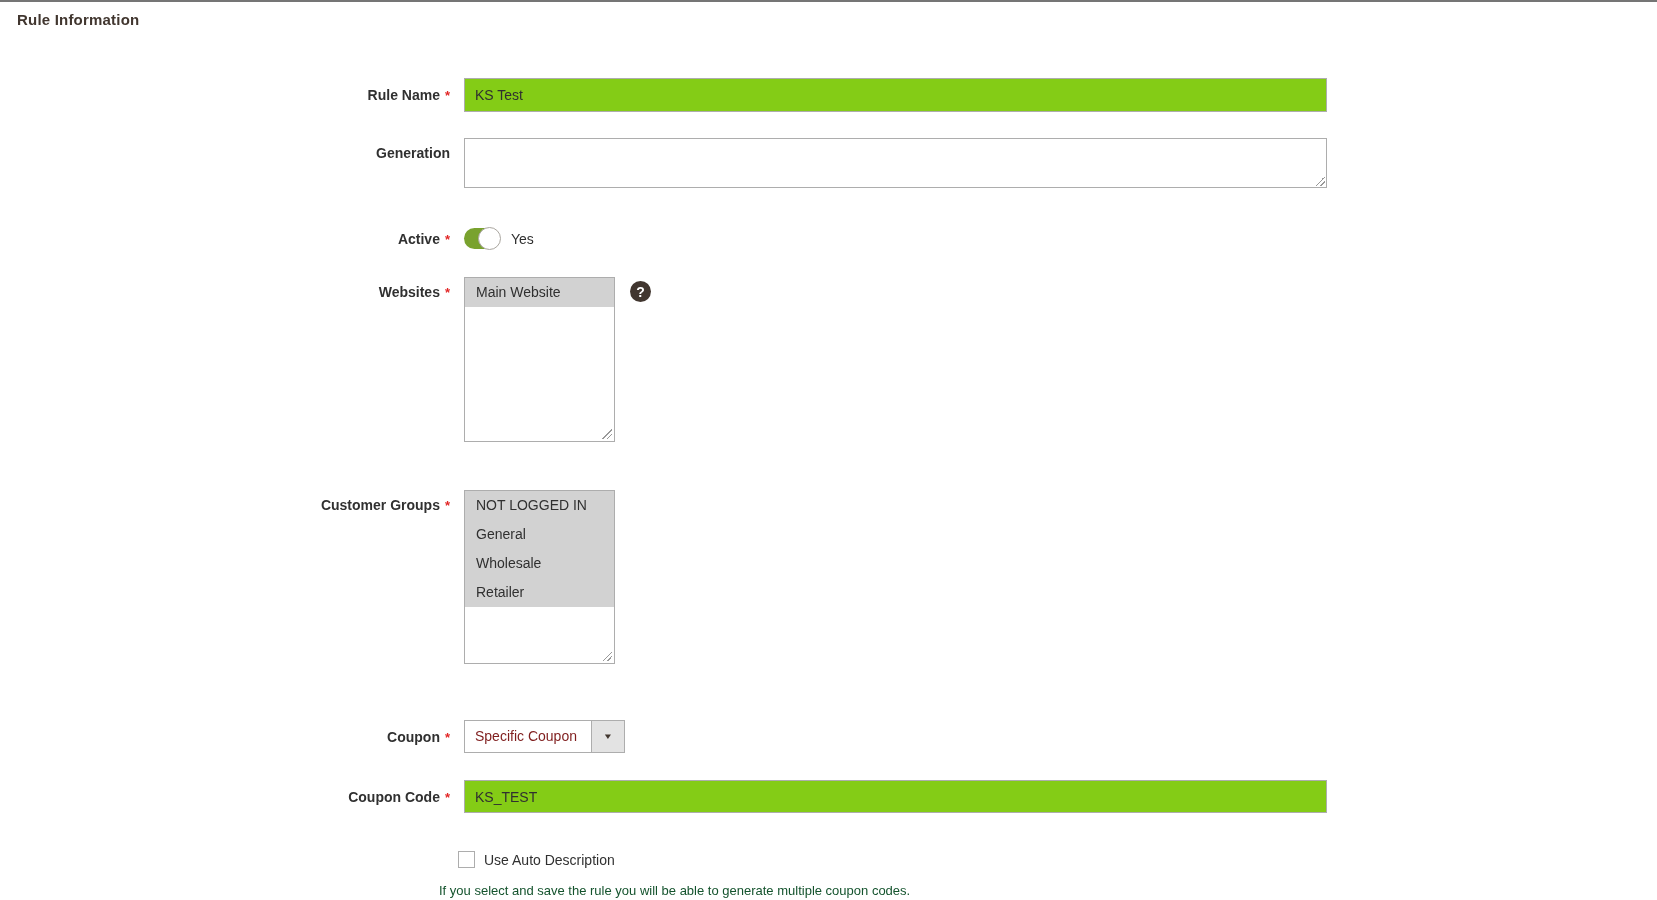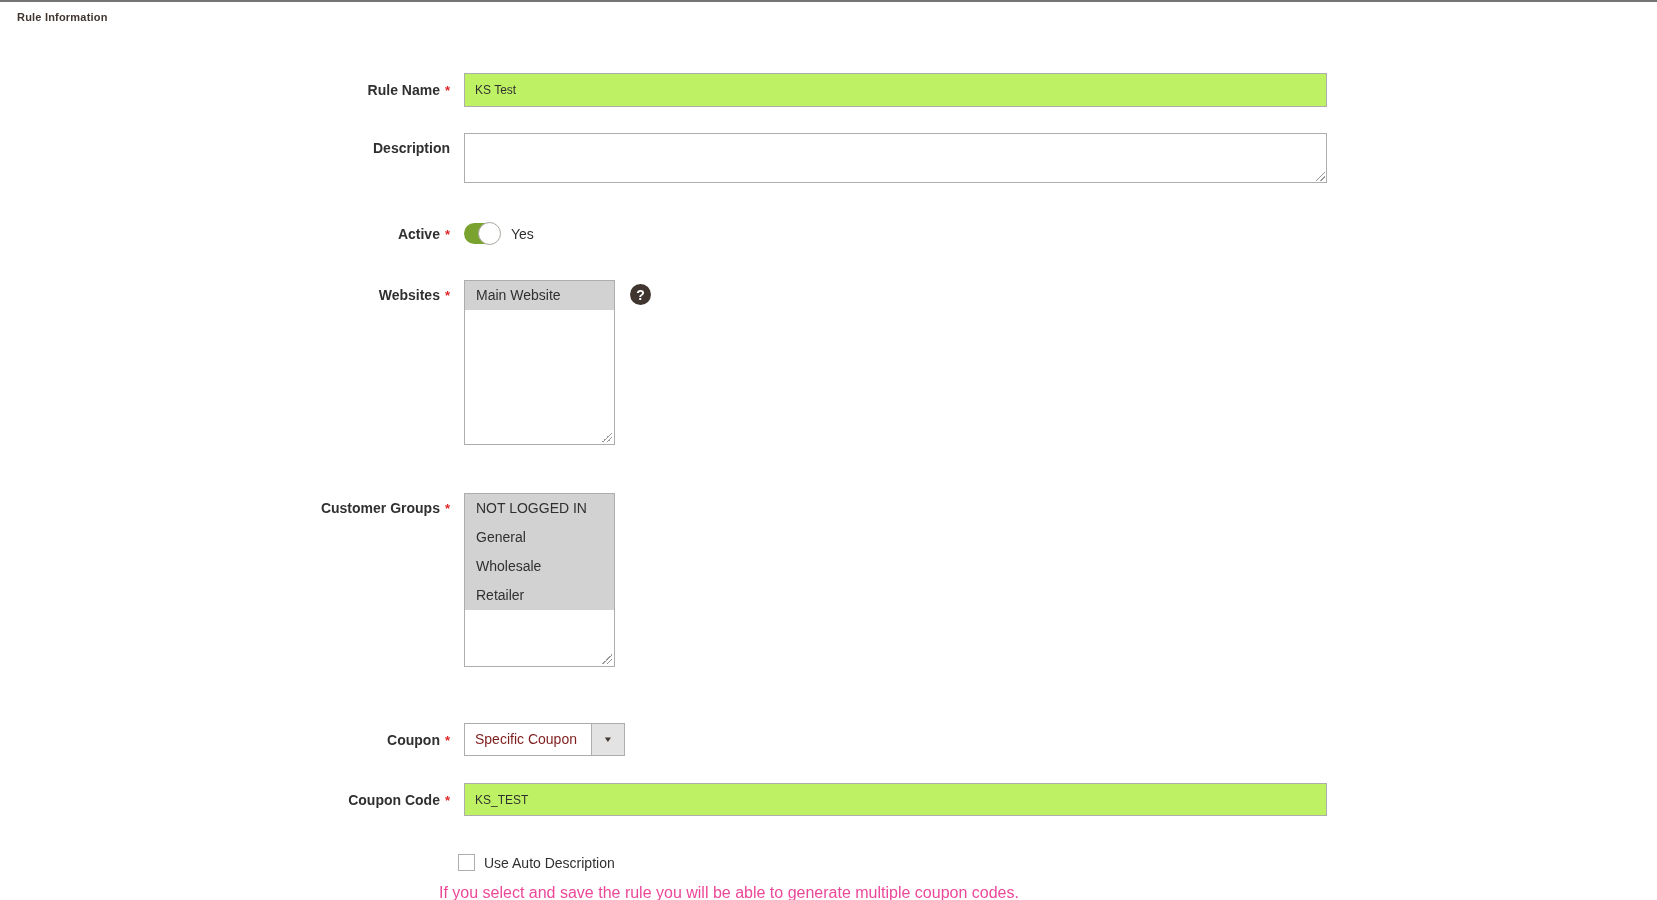--- a/index.html
+++ b/index.html
@@ -9,21 +9,21 @@
     font-family: "Liberation Sans", sans-serif;
     color: #303030;
     overflow: hidden;
   }
   .page {
     width: 1657px; height: 900px;
     border-top: 2px solid #757575;
   }
   .page-title {
     padding: 9px 0 0 17px;
-    font-size: 11px;
+    font-size: 15px;
     font-weight: 600;
     color: #41362f;
     letter-spacing: .2px;
   }
   .form-row { display: flex; align-items: center; }
   .field-label {
     width: 464px;
     padding-right: 14px;
     display: flex;
     justify-content: flex-end;
@@ -34,23 +34,23 @@
     color: #303030;
     flex-shrink: 0;
   }
   .required { color: #e22626; font-weight: 600; font-size: 13px; }
   .top-align { align-items: flex-start; }
   .top-align .field-label { padding-top: 7px; }
 
   .text-input {
     width: 863px; height: 34px;
     border: 1px solid #adadad;
-    background: #bef264;
+    background: #84cc16;
     font-family: "Liberation Sans", sans-serif;
-    font-size: 12px;
+    font-size: 14px;
     color: #303030;
     padding: 4px 10px;
     outline: none;
   }
   .desc-area {
     width: 863px; height: 50px;
     border: 1px solid #adadad;
     background: #fff;
     resize: none;
     font-family: "Liberation Sans", sans-serif;
@@ -157,27 +157,27 @@
     appearance: none;
     -webkit-appearance: none;
     width: 17px; height: 17px;
     border: 1px solid #adadad;
     background: #fff;
     cursor: pointer;
     flex-shrink: 0;
   }
   .checkbox-label { font-size: 14px; font-weight: 400; color: #303030; cursor: pointer; }
   .note-row { padding-left: 439px; }
-  .note-text { font-size: 16px; color: #ec4899; }
+  .note-text { font-size: 13px; color: #14532d; }
 
   
   .mt-rulename   { margin-top: 50px; }
   .mt-desc      { margin-top: 26px; }
   .mt-active    { margin-top: 40px; }
-  .mt-websites  { margin-top: 36px; }
+  .mt-websites  { margin-top: 28px; }
   .mt-groups    { margin-top: 48px; }
   .mt-coupon    { margin-top: 56px; }
   .mt-code      { margin-top: 27px; }
   .mt-checkbox  { margin-top: 38px; }
   .mt-note      { margin-top: 13px; }
 </style>
 </head>
 <body>
 
 <div class="page">
@@ -187,21 +187,21 @@
   <div class="form-row mt-rulename">
     <div class="field-label">
       <span>Rule Name</span>
       <span class="required">*</span>
     </div>
     <input class="text-input" type="text" value="KS Test" style="">
   </div>
 
   <div class="form-row top-align mt-desc">
     <div class="field-label">
-      <span>Description</span>
+      <span>Generation</span>
     </div>
     <div class="area-wrap">
       <textarea class="desc-area" style=""></textarea>
       <div class="resize-corner"></div>
     </div>
   </div>
 
   <div class="form-row mt-active">
     <div class="field-label">
       <span>Active</span>

